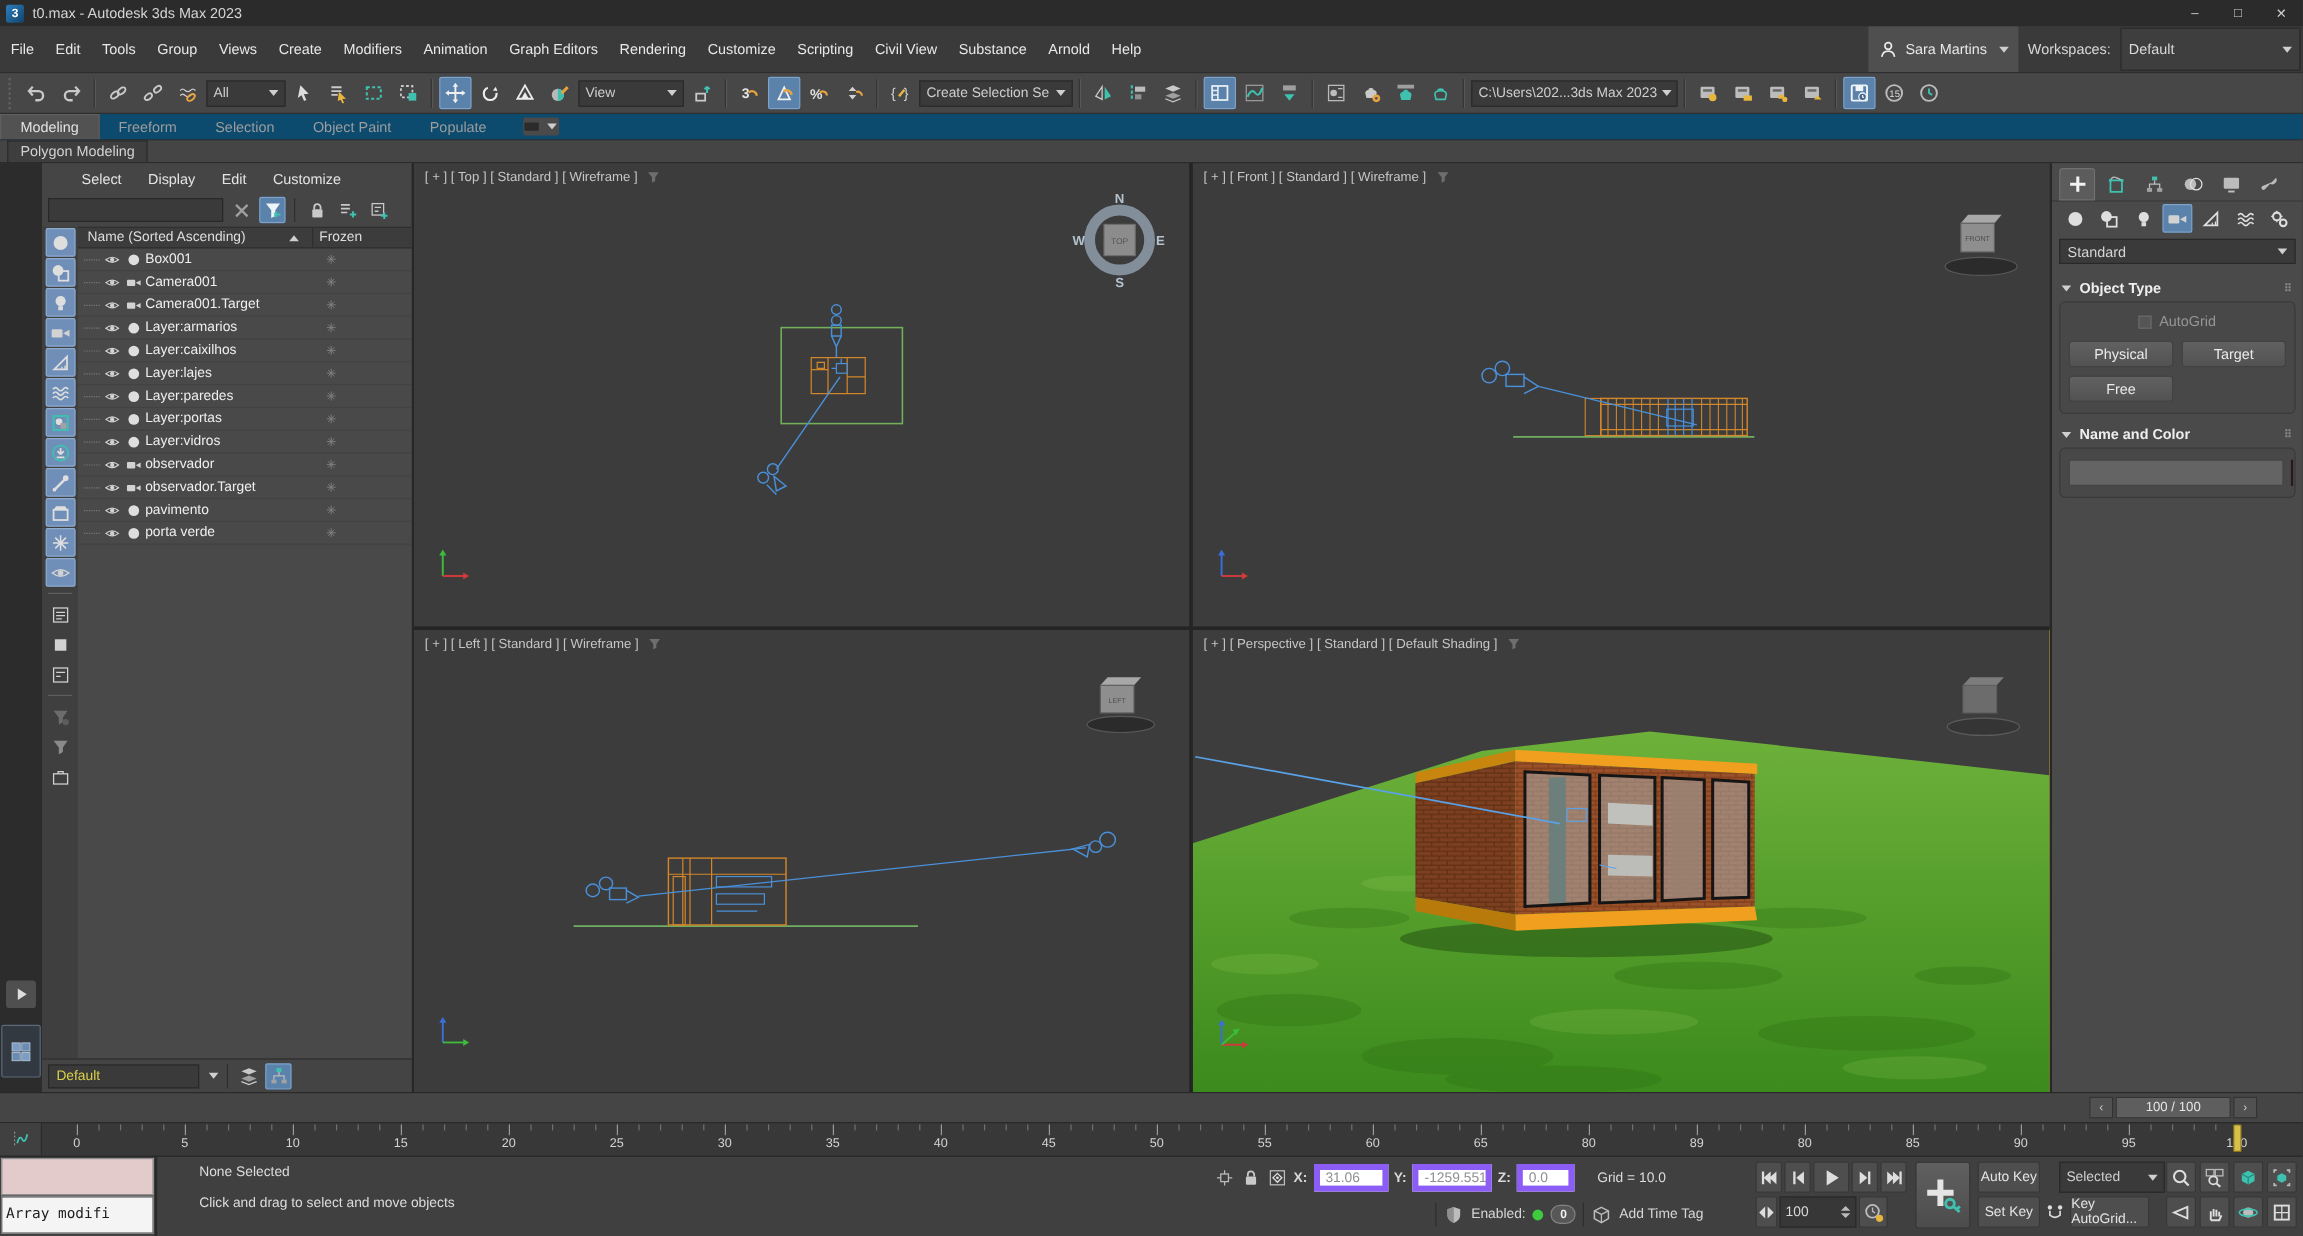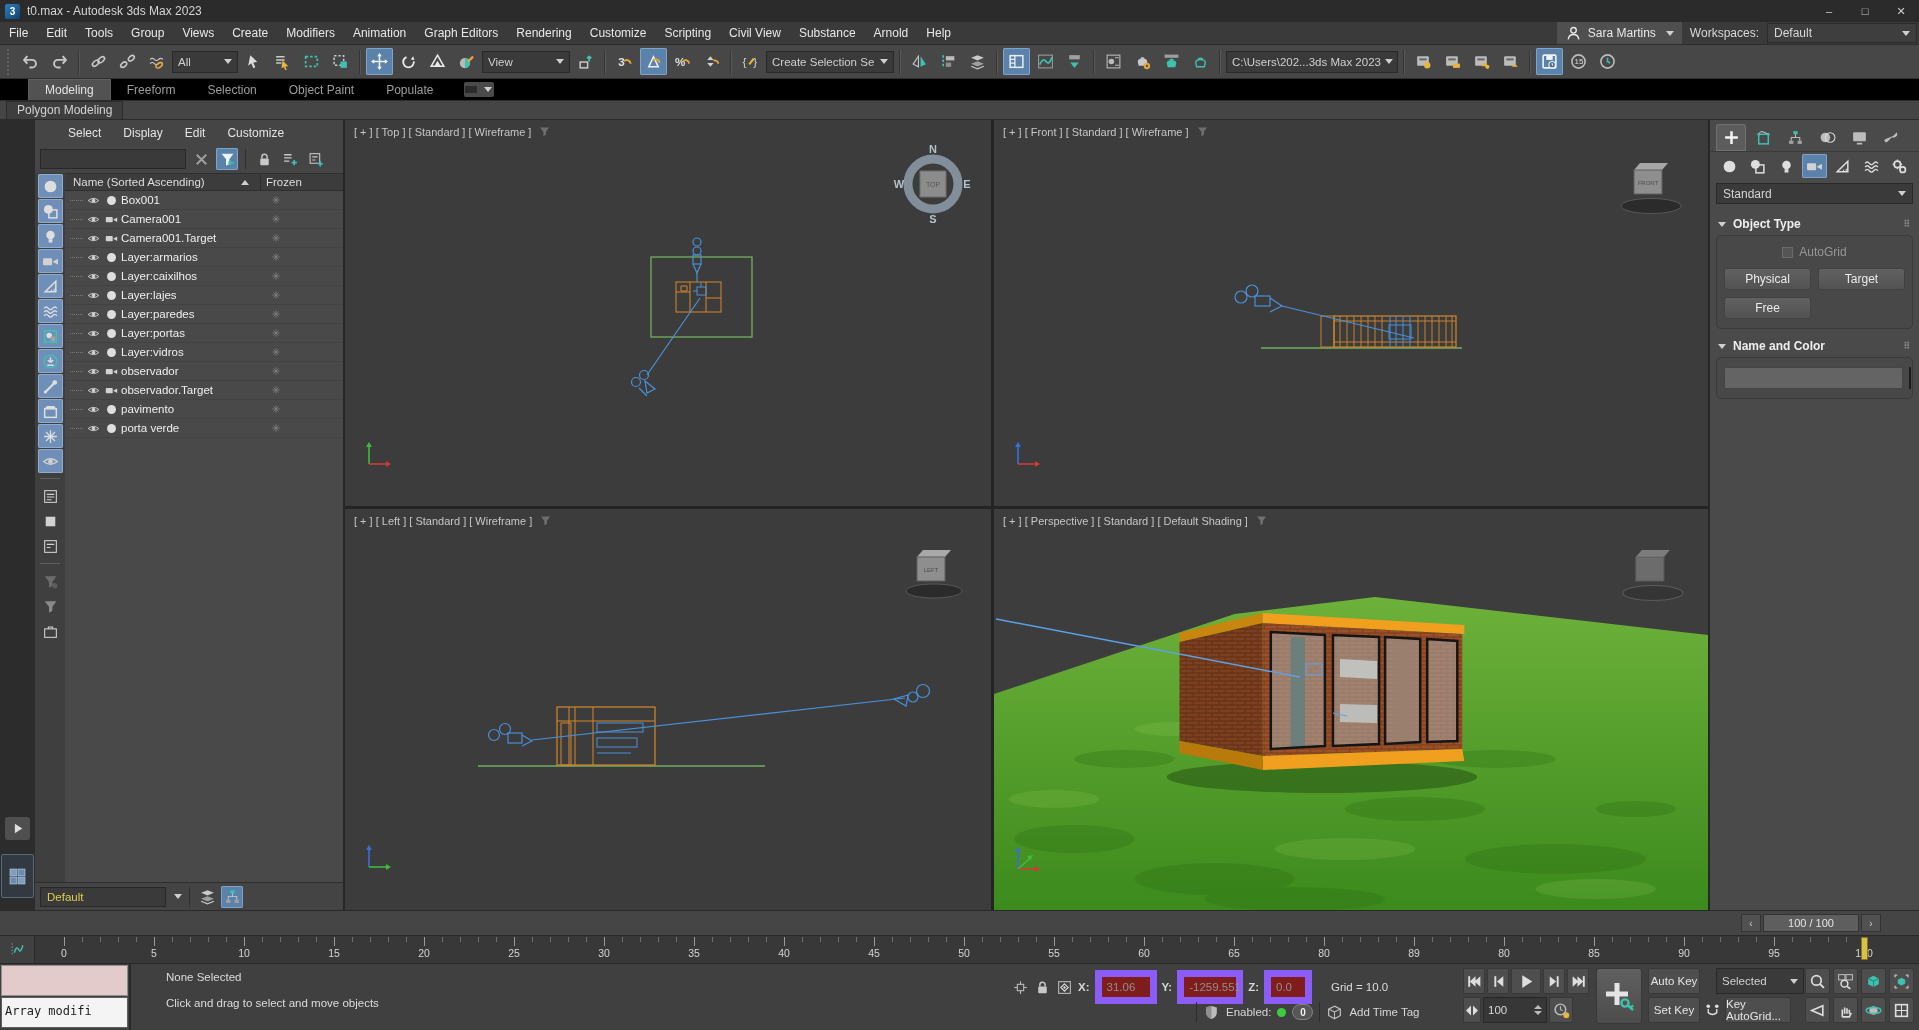--- a/index.html
+++ b/index.html
@@ -6,38 +6,38 @@
 html,body{width:1919px;height:1030px;overflow:hidden}
 body{background:#3a3a3a;font-family:"Liberation Sans",sans-serif;font-size:12px;color:#d6d6d6}
 .app{position:relative;width:1919px;height:1030px;display:flex;flex-direction:column;background:#3a3a3a}
 
 .titlebar{height:22px;background:#2b2b2b;display:flex;align-items:center;padding-left:5px;gap:7px;flex:0 0 auto}
 .app-icon{width:15px;height:15px;background:linear-gradient(135deg,#2a7fc0,#13436a);border-radius:2px;color:#fff;font-size:10px;font-weight:bold;display:flex;align-items:center;justify-content:center}
 .title-text{font-size:12px;color:#d4d4d4}
 .win-controls{margin-left:auto;display:flex;height:100%}
 .win-btn{width:36px;display:flex;align-items:center;justify-content:center;color:#cfcfcf;font-size:11px}
 
-.menubar{height:23px;background:#3a3a3a;display:flex;align-items:stretch;border-bottom:1px solid #2d2d2d;flex:0 0 auto}
+.menubar{height:39px;background:#3a3a3a;display:flex;align-items:stretch;border-bottom:1px solid #2d2d2d;flex:0 0 auto}
 .menu-item{padding:0 9px;color:#e8e8e8;display:flex;align-items:center;font-size:12px}
 .user-chip{margin-left:auto;background:#4f4f4f;display:flex;align-items:center;gap:6px;padding:0 8px;color:#e8e8e8}
 .chev{width:0;height:0;border-left:4px solid transparent;border-right:4px solid transparent;border-top:5px solid #cfcfcf;margin-left:4px}
 .ws-label{display:flex;align-items:center;padding:0 8px;color:#d8d8d8}
 .ws-dd{width:150px;background:#3e3e3e;border:1px solid #2a2a2a;display:flex;align-items:center;padding:0 6px;color:#d8d8d8;margin:1px 2px 1px 0}
 
 .toolbar{height:34px;background:#474747;display:flex;align-items:center;padding:0 4px;gap:2px;border-bottom:1px solid #2e2e2e;flex:0 0 auto}
 .tb-handle{width:5px;height:26px;border-left:2px dotted #606060;margin:0 3px}
 .bar-btn{width:27px;height:27px;display:flex;align-items:center;justify-content:center;border-radius:2px;flex:0 0 auto}
 .bar-btn.active{background:#5a82ab;box-shadow:inset 0 0 0 1px #7fa3c9}
 .tb-sep{width:2px;height:24px;border-left:1px solid #353535;border-right:1px solid #575757;margin:0 3px;flex:0 0 auto}
 .ic svg{width:17px;height:17px;display:block}
 .ic.big svg{width:32px;height:32px}
 .dd{height:22px;background:#3a3a3a;border:1px solid #292929;display:flex;align-items:center;padding:0 5px;color:#cfcfcf;font-size:11.5px;gap:4px;flex:0 0 auto;white-space:nowrap;overflow:hidden}
 .dd .chev{margin-left:auto}
 
-.ribbon-tabs{height:22px;background:#000000;display:flex;align-items:flex-end;padding-left:28px;border-bottom:1px solid #2d2d2d;flex:0 0 auto}
+.ribbon-tabs{height:22px;background:#0c4a6e;display:flex;align-items:flex-end;border-bottom:1px solid #2d2d2d;flex:0 0 auto}
 .rtab{padding:3px 16px;font-size:12px;color:#9c9c9c}
 .rtab.active{background:#525252;color:#e2e2e2;border:1px solid #5f5f5f;border-bottom:none}
 .rib-dd{width:30px;height:15px;background:#4a4a4a;border-radius:2px;margin:0 0 3px 14px;display:flex;align-items:center;justify-content:center;gap:3px}
 .rib-dd .dot{width:12px;height:7px;background:#2b2b2b;border-radius:1px}
 .ribbon-panel{height:19px;background:#454545;border-bottom:1px solid #2b2b2b;display:flex;flex:0 0 auto}
 .rp-tab{margin-left:6px;padding:1px 10px;background:#3e3e3e;border:1px solid #2b2b2b;border-bottom:none;color:#d2d2d2;font-size:12px}
 
 .main{flex:1 1 auto;display:flex;min-height:0}
 .rail{width:35px;background:#2c2c2c;position:relative;flex:0 0 auto}
 .rail-play{position:absolute;left:5px;bottom:70px;width:25px;height:23px;background:#4f4f4f;border-radius:3px;display:flex;align-items:center;justify-content:center}
@@ -96,21 +96,21 @@
 
 .statusbar{height:67px;background:#404040;border-top:1px solid #262626;position:relative;font-size:11.5px;flex:0 0 auto}
 .listener{position:absolute;left:0;top:0;width:131px;height:100%;border-right:2px solid #2a2a2a}
 .lst-top{height:31px;background:#e3cbcb;border:1px solid #8f8f8f;margin:1px 1px 0 1px}
 .lst-bot{height:31px;background:#f4f4f4;border:1px solid #5f5f5f;margin:1px;color:#1d1d1d;font-family:"DejaVu Sans Mono",monospace;font-size:12px;padding:6px 2px 0 3px;white-space:nowrap;overflow:hidden}
 .prompts{position:absolute;left:166px;top:0}
 .prompt1{position:absolute;top:7px;left:0;color:#dcdcdc;white-space:nowrap}
 .prompt2{position:absolute;top:33px;left:0;color:#dcdcdc;white-space:nowrap}
 .xform{position:absolute;left:1012px;top:6px;display:flex;align-items:center;gap:5px}
 .coord-label{color:#d8d8d8;font-weight:bold}
-.coord-input{height:34px;background:#7f1d1d;border:7px solid #8b5cf6;color:#8f8f8f;display:flex;align-items:center;padding:0 5px}
+.coord-input{height:23px;background:#ffffff;border:5px solid #8b5cf6;color:#8f8f8f;display:flex;align-items:center;padding:0 5px}
 .grid-label{color:#dcdcdc;margin-left:14px}
 .timerow{position:absolute;left:1196px;top:38px;display:flex;align-items:center;gap:6px}
 .vsep{width:1px;height:20px;background:#2e2e2e}
 .green-dot{width:9px;height:9px;border-radius:50%;background:#3ecb3e}
 .zero-pill{min-width:21px;height:16px;background:#575757;border:1px solid #828282;border-radius:8px;color:#f0f0f0;font-size:10px;font-weight:bold;display:flex;align-items:center;justify-content:center}
 .sb-btn{background:#4e4e4e;border:1px solid #383838;border-radius:2px;color:#e4e4e4;display:flex;align-items:center;justify-content:center;font-size:11.5px}
 .playback{position:absolute;left:1463px;top:4px;display:flex;gap:2px}
 .pb{width:22px;height:26px}
 .playrow2{position:absolute;left:1463px;top:33px;display:flex;gap:2px;align-items:center}
 .frame-field{width:64px;height:26px;background:#373737;border:1px solid #282828;color:#d8d8d8;display:flex;align-items:center;padding:0 4px;position:relative}

